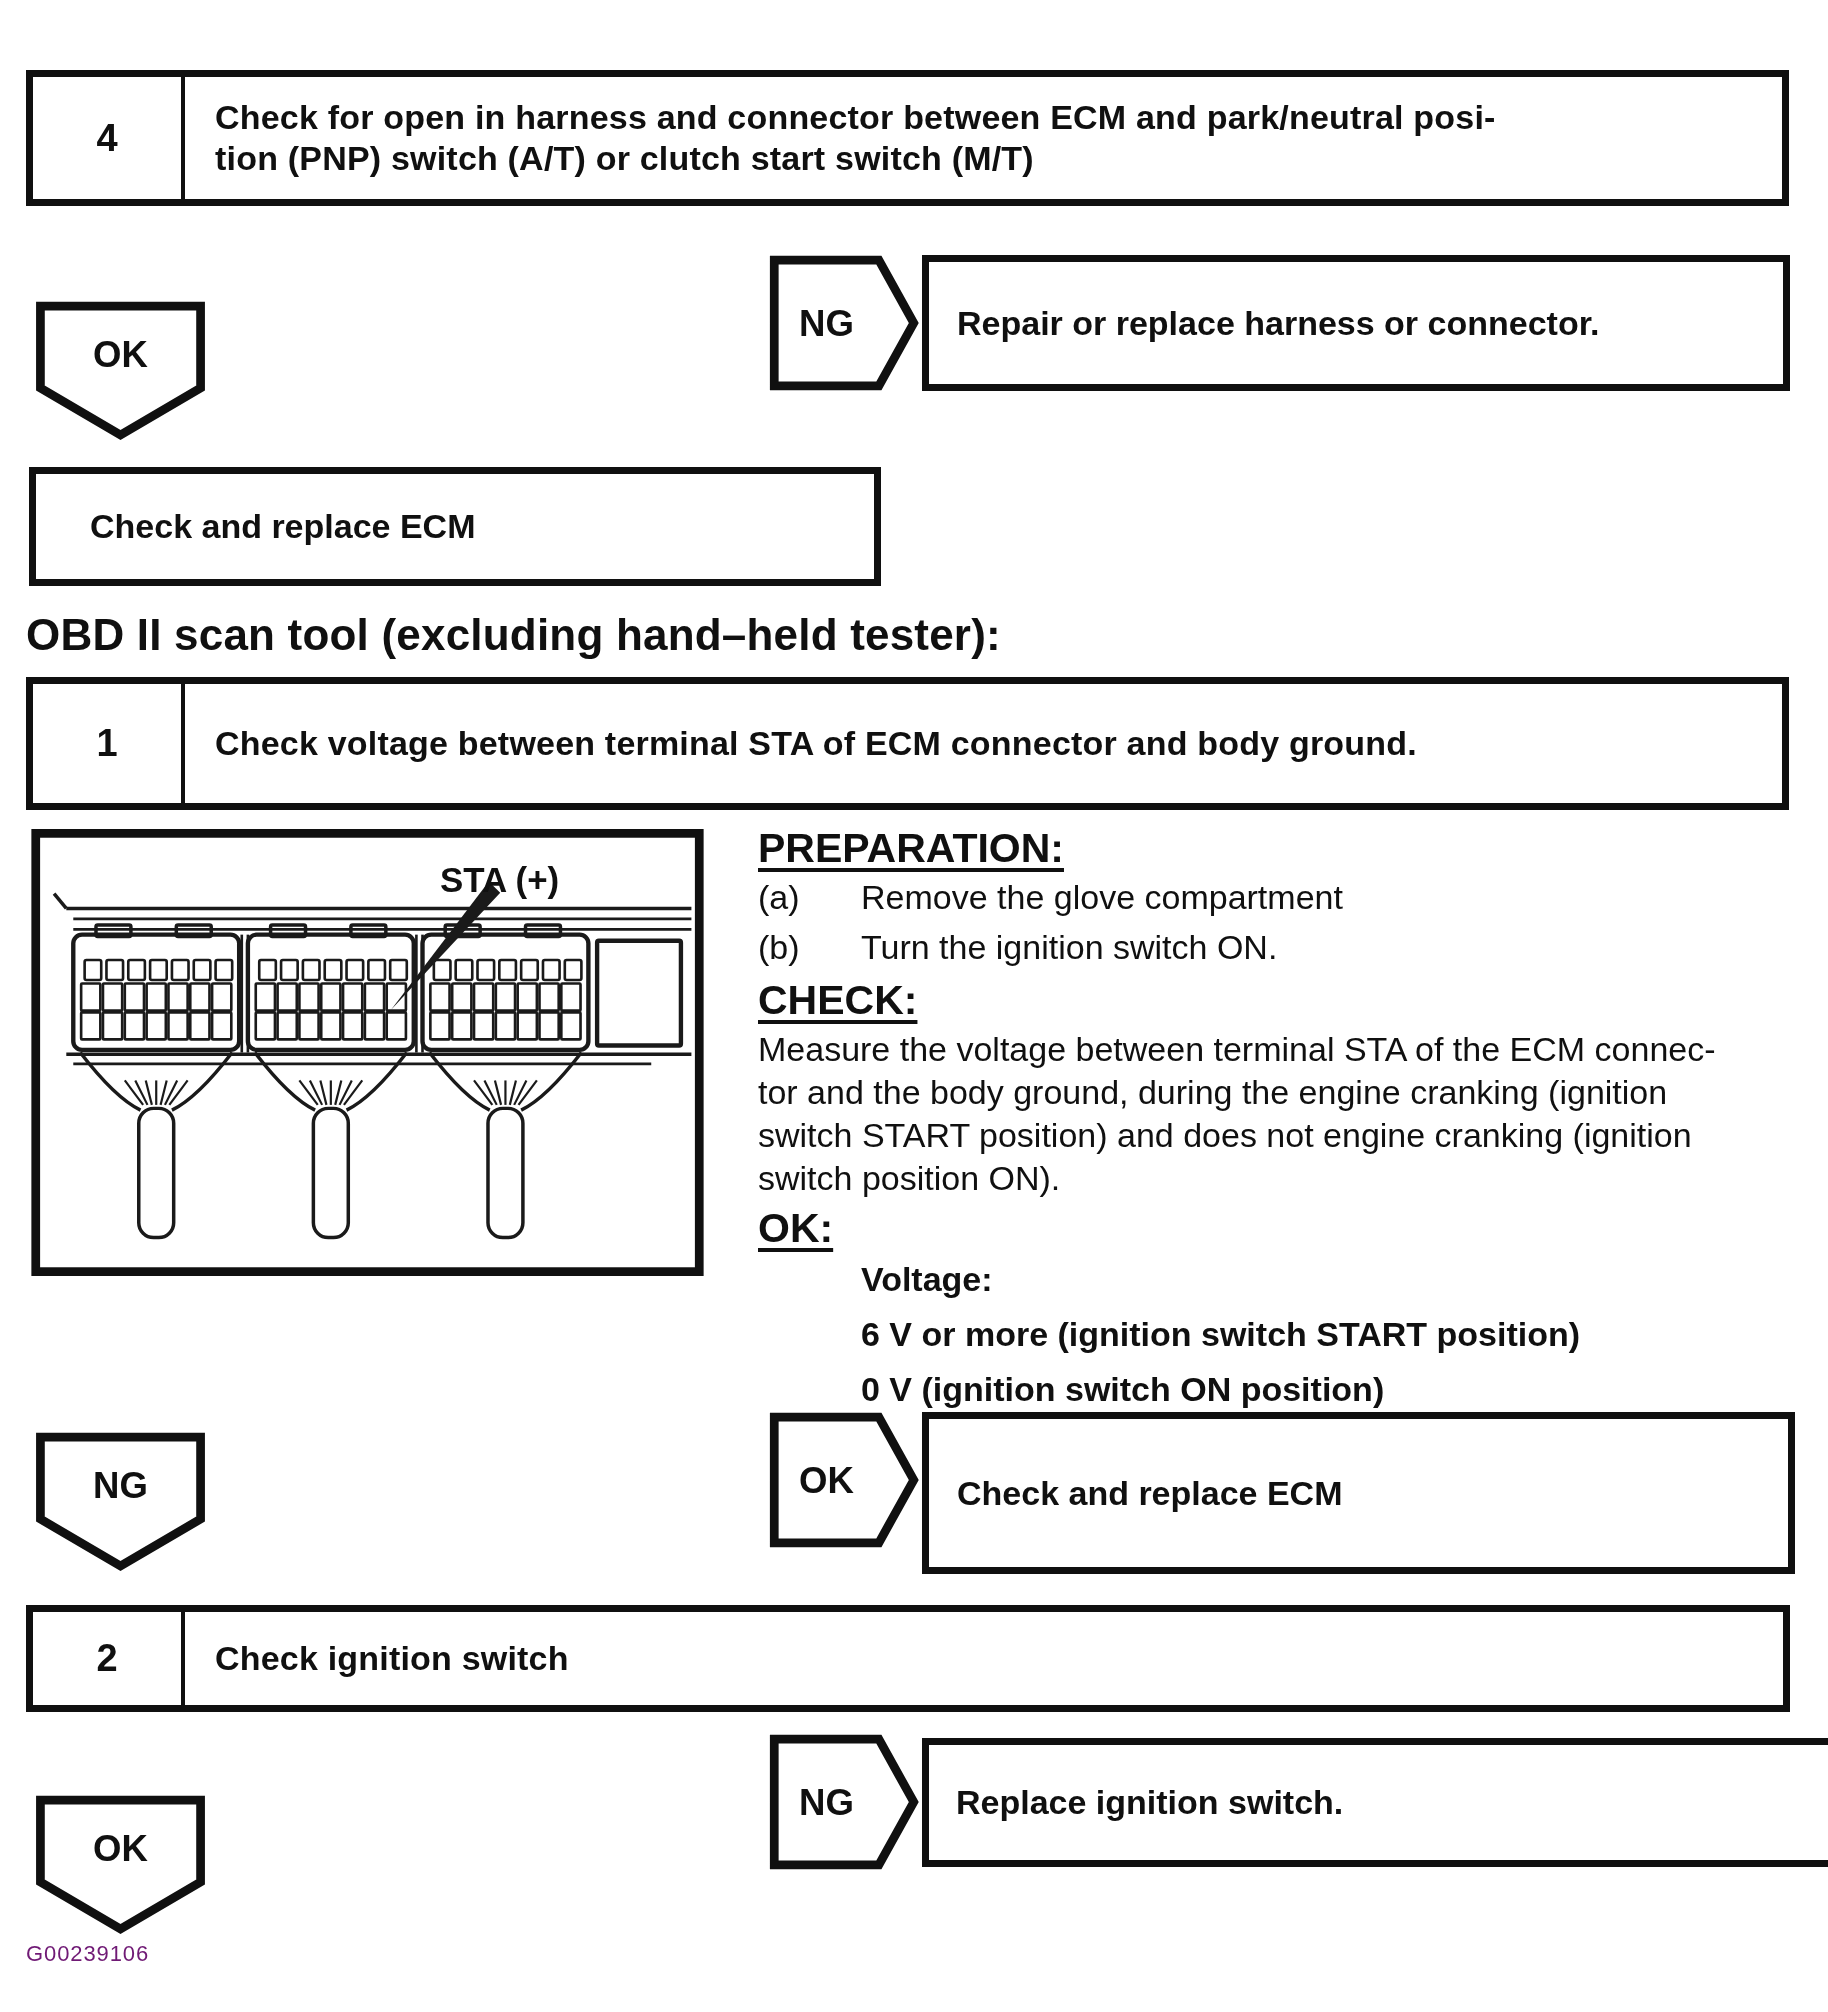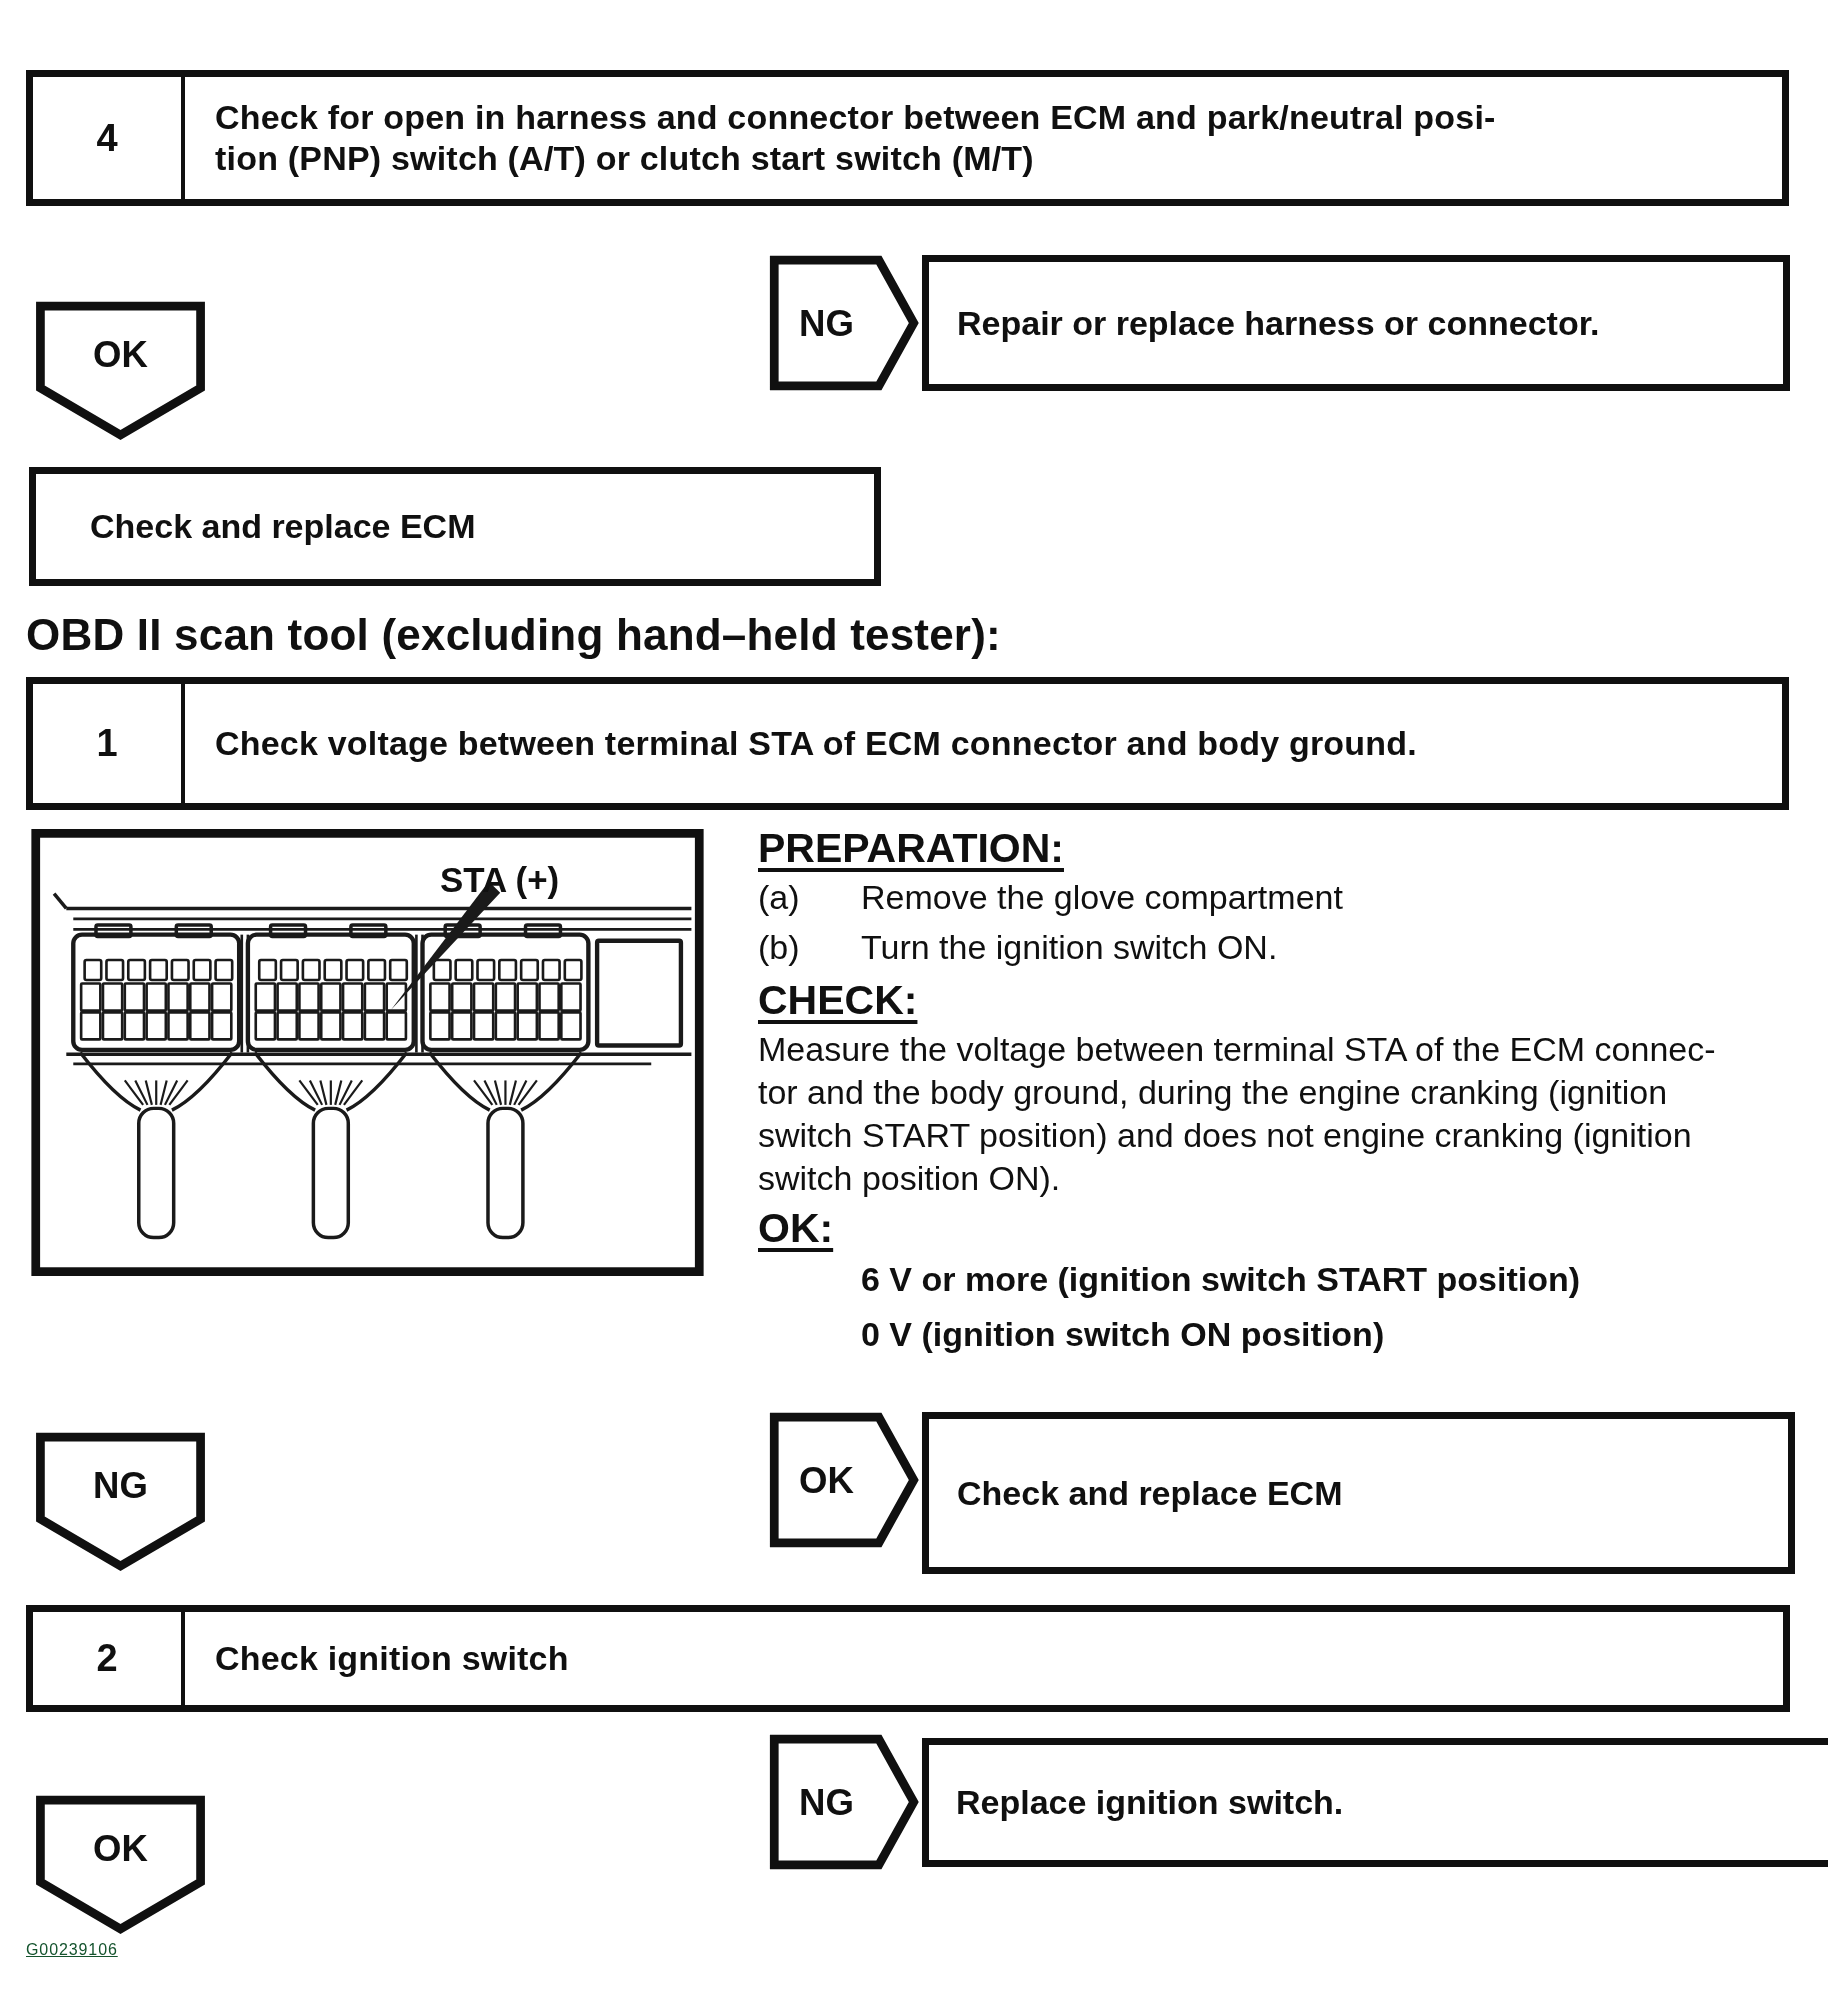--- a/index.html
+++ b/index.html
@@ -35,21 +35,21 @@
   }
   .proc{width:1064px;font-size:34px;line-height:43px;}
   .proc-head{
     font-size:41px;font-weight:bold;text-decoration:underline;
     text-decoration-thickness:3.5px;text-underline-offset:6.1px;line-height:47px;
   }
   .proc-item{display:flex;line-height:50px;}
   .proc-item .marker{width:103px;flex:none;}
   .check-para{white-space:pre-line;line-height:43px;margin-top:3.5px;margin-bottom:3.5px;}
   .spec{margin-left:103px;font-weight:bold;line-height:55px;}
-  .fig-id{font-size:16px;color:#14532d;letter-spacing:0.9px;text-decoration:underline;}
+  .fig-id{font-size:22px;color:#701a75;letter-spacing:0.9px;}
 </style>
 </head>
 <body>
 
 <div class="page">
 
   <div class="abs box step-box" style="left:26px;top:70px;width:1763px;height:136px;">
     <div class="step-num">4</div>
     <div class="step-title">Check for open in harness and connector between ECM and park/neutral posi-
 tion (PNP) switch (A/T) or clutch start switch (M/T)</div>
@@ -216,20 +216,21 @@
       <span class="marker">(b)</span>
       <span>Turn the ignition switch ON.</span>
     </div>
     <div class="proc-head" style="margin-top:5.2px;">CHECK:</div>
     <div class="check-para">Measure the voltage between terminal STA of the ECM connec-
 tor and the body ground, during the engine cranking (ignition
 switch START position) and does not engine cranking (ignition
 switch position ON).</div>
     <div class="proc-head" style="margin-top:5.2px;">OK:</div>
     <div class="spec">
+      <div>Voltage:</div>
       <div>6 V or more (ignition switch START position)</div>
       <div>0 V (ignition switch ON position)</div>
     </div>
   </div>
 
   <div class="pent" style="left:35px;top:1432px;">
     <svg width="171" height="141" viewBox="0 0 196 162">
       <polygon points="6,6 190,6 190,100 98,154 6,100" fill="#fff" stroke="#101010" stroke-width="10"></polygon>
       <text x="98" y="62" text-anchor="middle" dominant-baseline="central">NG</text>
     </svg>

